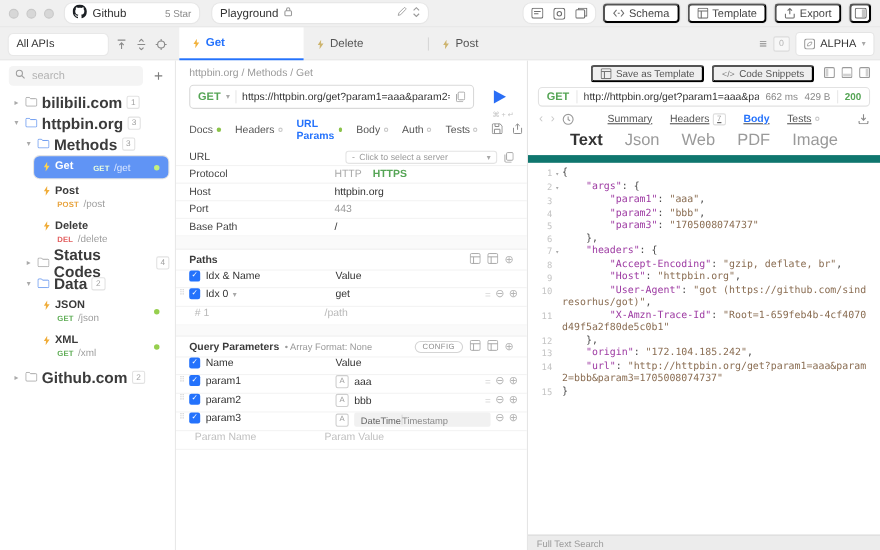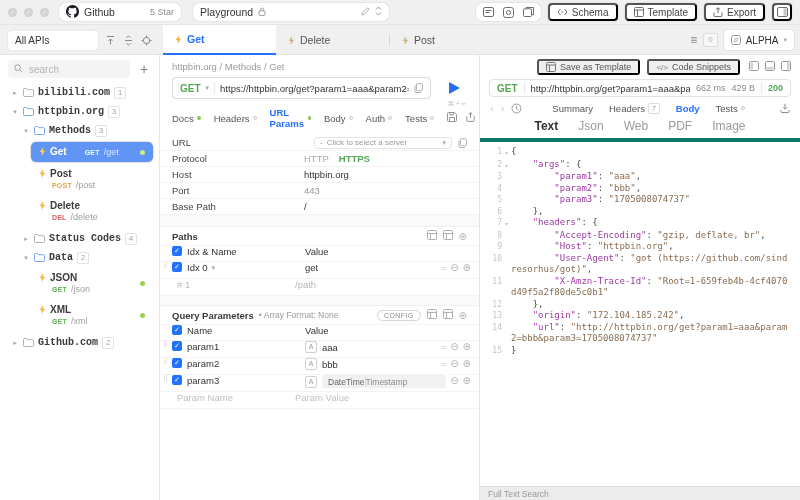--- a/index.html
+++ b/index.html
@@ -48,21 +48,21 @@
   .search-box input{border:none;background:transparent;outline:none;width:100%;font-size:10px;color:#666;font-family:inherit;}
   .search-box input::placeholder{color:#b3b3b3;}
   .add-btn{color:#7d7d7d;font-size:14px;line-height:14px;width:14px;text-align:center;}
   #tree{padding:2px 5px;}
   .tree-folder{height:19px;display:flex;align-items:center;gap:4px;}
   .tree-folder.lvl1{padding-left:6px;}
   .tree-folder.lvl2{padding-left:17px;}
   .caret{width:8px;color:#aaa;font-size:7px;text-align:center;}
   .f-ic{color:#a9a9a9;display:flex;}
   .f-ic.open{color:#6d9cf0;}
-  .f-name{font-weight:bold;color:#3b3b3b;font-size:10px;font-family:Liberation Mono, monospace;}
+  .f-name{font-weight:bold;color:#3b3b3b;font-size:14px;}
   .badge{border:1px solid #e2e2e2;border-radius:2px;font-size:7.5px;color:#9e9e9e;padding:0 3px;height:10px;line-height:10px;background:#fff;}
   .req-item{margin:2px 2px 3px 26px;width:122px;border-radius:5px;padding:3px 0 4px 8px;box-sizing:border-box;position:relative;}
   .ri-title{display:flex;align-items:center;gap:4px;}
   .ri-title .bolt{color:#f0ad3a;display:flex;}
   .ri-name{font-size:10px;font-weight:bold;color:#3b3b3b;}
   .ri-sub{display:flex;align-items:baseline;gap:4px;padding-left:13px;margin-top:1px;}
   .ri-verb{font-size:7px;font-weight:bold;letter-spacing:.2px;}
   .ri-path{font-size:9px;color:#9e9e9e;}
   .req-item.sel{background:#6094f5;}
   .req-item.sel .ri-name{color:#fff;}
@@ -126,27 +126,27 @@
   .rbtn{display:flex;align-items:center;gap:4px;background:#efefef;border-radius:3px;height:16px;padding:0 7px;font-size:9px;color:#555;}
   .rbtn .ic{color:#777;display:flex;}
   .rlay{display:flex;gap:6px;color:#9a9a9a;margin-left:2px;}
   .resp-url{margin:0 9px;border:1px solid #e2e2e2;border-radius:4px;height:18px;display:flex;align-items:center;padding:0 7px;gap:6px;font-size:9px;box-sizing:border-box;}
   .resp-url .u{flex:1;min-width:0;white-space:nowrap;overflow:hidden;color:#333;font-size:9.5px;}
   .meta{color:#8a8a8a;flex-shrink:0;}
   .status-ok{color:#56a556;font-weight:bold;flex-shrink:0;}
   .resp-nav{display:flex;align-items:center;padding:5px 10px 4px;font-size:9.5px;color:#555;}
   .nav-arr{color:#c9c9c9;font-size:11px;margin-right:7px;}
   .clock{color:#9a9a9a;display:flex;margin-right:4px;}
-  #resp-tabs{display:flex;gap:16px;margin-left:26px;align-items:center;}
+  #resp-tabs{display:flex;gap:16px;margin-left:26px;align-items:center;text-decoration:underline;}
   .rtab{display:flex;align-items:center;gap:3px;}
   .rtab.active{color:#2472fc;font-weight:bold;}
   .rbadge{border:1px solid #ddd;border-radius:2px;font-size:7px;color:#9a9a9a;padding:0 3px;height:9px;line-height:9px;}
   .rdot{width:4px;height:4px;border-radius:50%;border:1px solid #c9c9c9;box-sizing:border-box;}
   .dl{margin-left:auto;color:#8a8a8a;display:flex;}
-  #view-tabs{display:flex;justify-content:center;gap:20px;font-size:12px;color:#9a9a9a;padding:1px 0 5px;border-bottom:4px solid #0f766e;}
+  #view-tabs{display:flex;justify-content:center;gap:20px;font-size:15px;color:#9a9a9a;padding:1px 0 5px;border-bottom:7px solid #0f766e;}
   .vt.active{color:#333;font-weight:bold;}
   #code{padding:4px 0 0;font-family:"DejaVu Sans Mono","Liberation Mono",monospace;font-size:9px;line-height:11.5px;}
   .cline{display:flex;}
   .gut{width:22px;flex-shrink:0;text-align:right;color:#c4c4c4;font-size:8px;}
   .fold{width:9px;flex-shrink:0;text-align:center;color:#a9a9a9;font-size:6px;padding-top:1px;}
   .ctext{flex:1;white-space:pre-wrap;word-break:break-all;padding-right:8px;color:#4a4a4a;}
   .k{color:#9d3aa2;} .s{color:#8a6d52;} .p{color:#4a4a4a;}
   .fts{position:absolute;left:0;right:0;bottom:0;height:13px;background:#ececec;border-top:1px solid #dcdcdc;display:flex;align-items:center;padding-left:6px;}
   .fts input{border:none;background:transparent;outline:none;font-size:8.5px;color:#666;width:95%;font-family:inherit;}
   .fts input::placeholder{color:#9a9a9a;}

